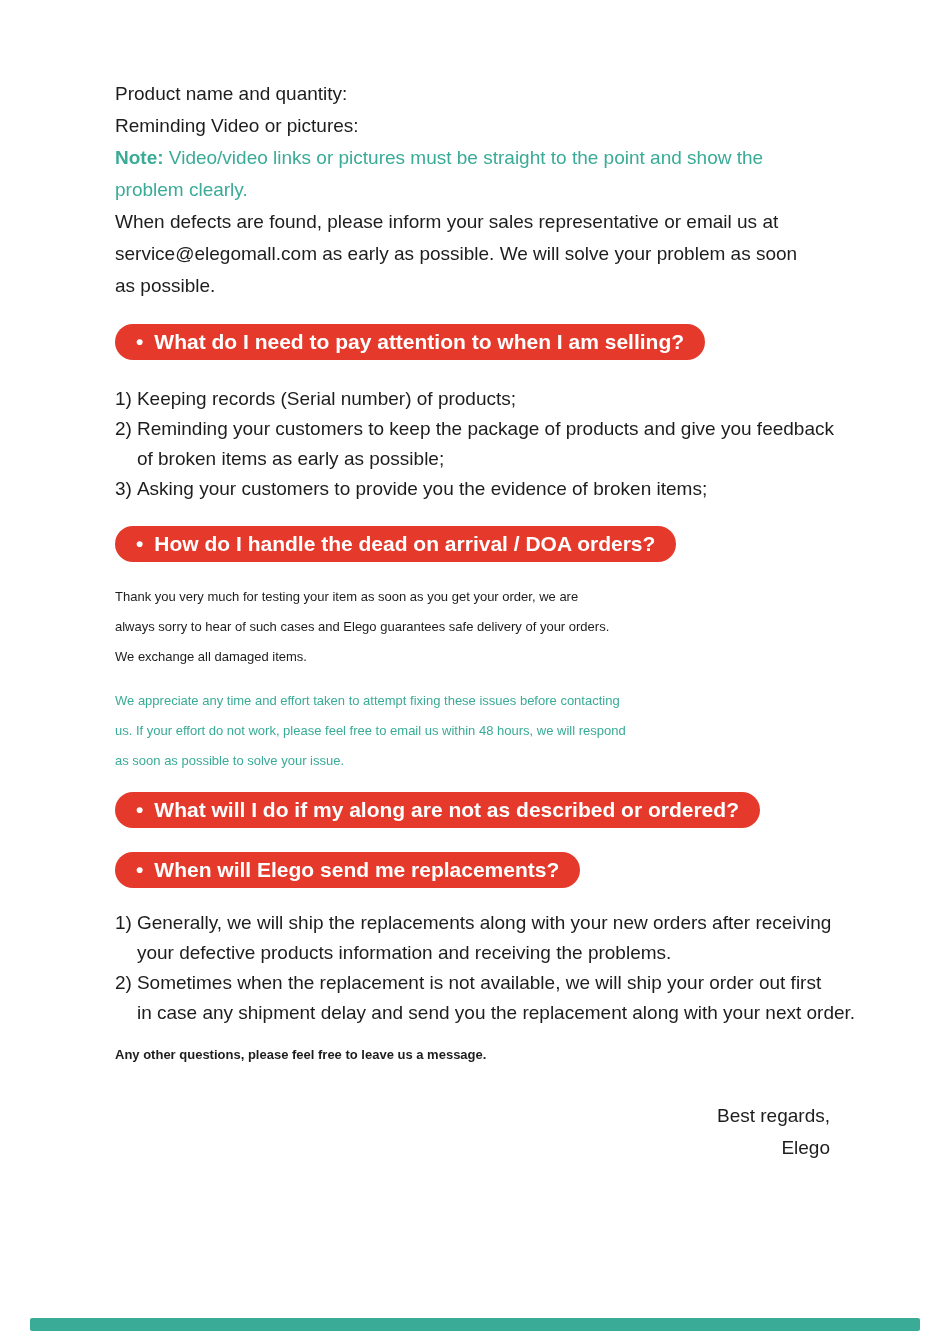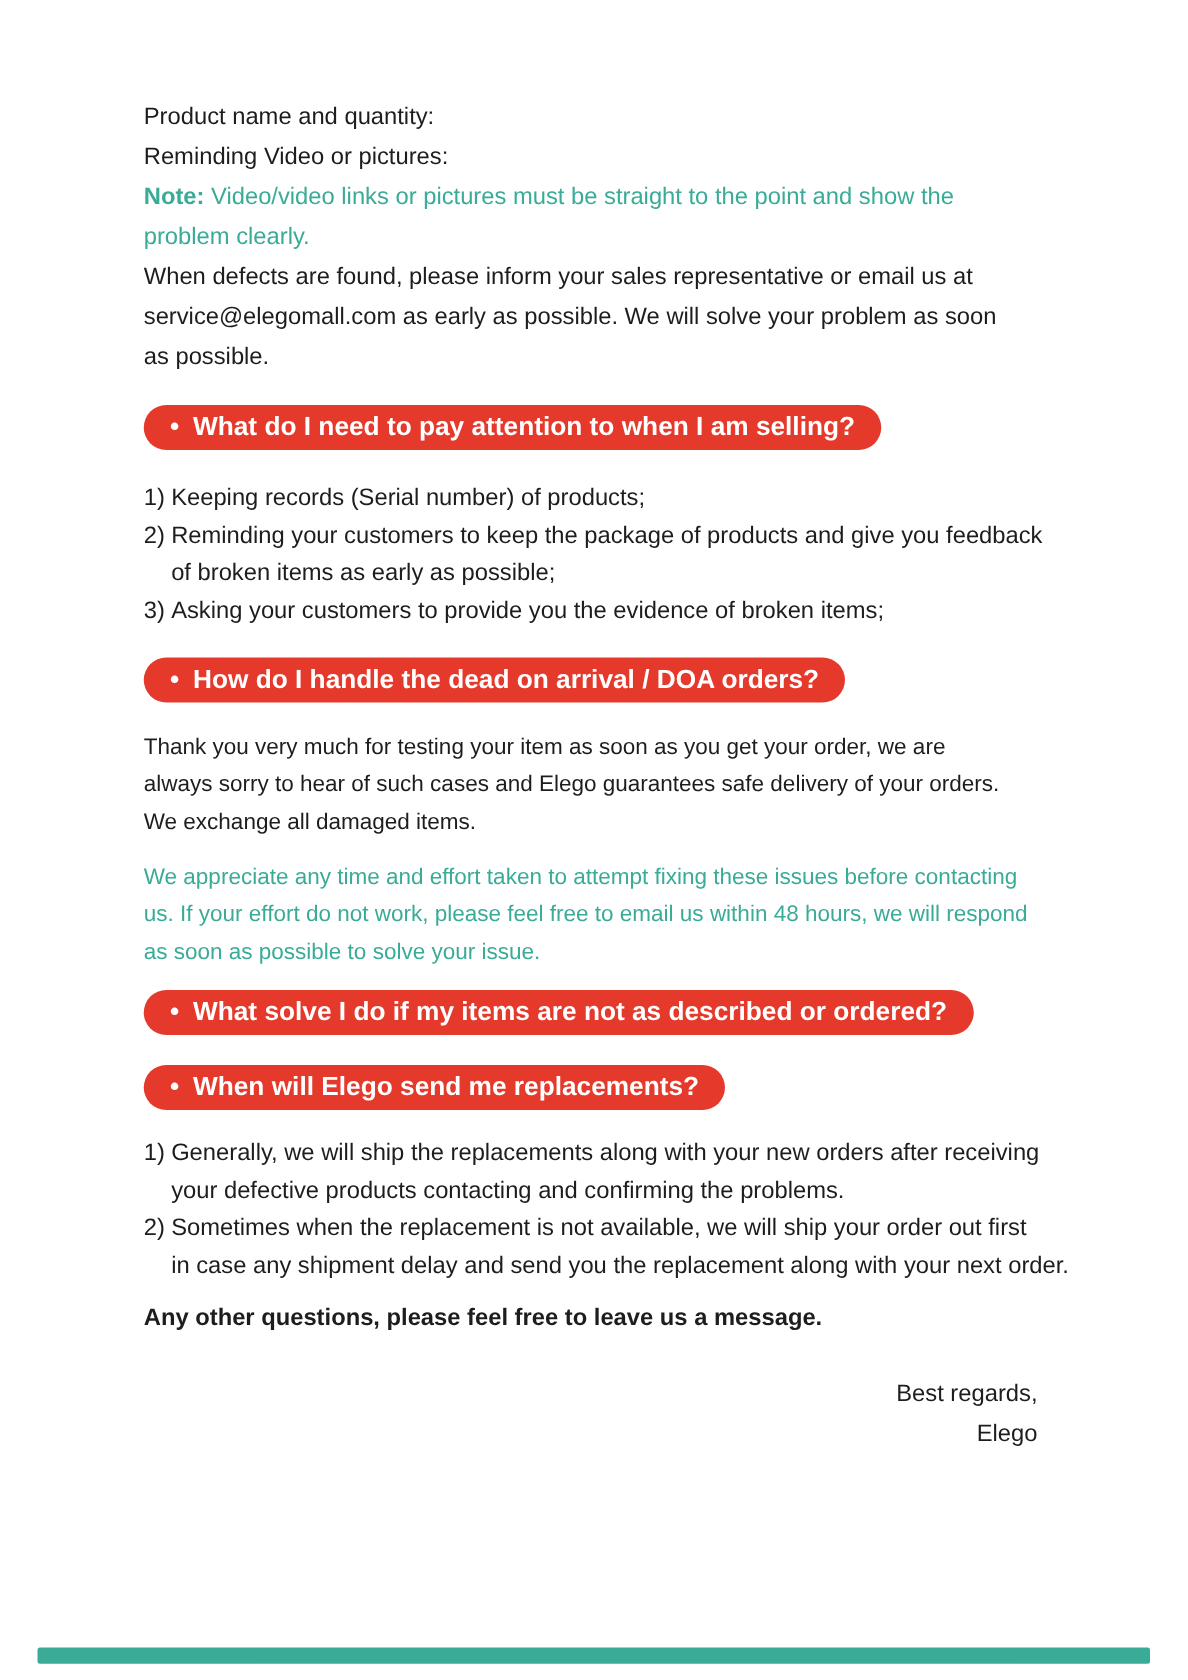--- a/index.html
+++ b/index.html
@@ -21,26 +21,26 @@
   .intro p{font-size:19px;line-height:32px;white-space:pre-line;}
   .teal{color:var(--accent-teal);}
   .bold{font-weight:bold;}
   .pill{
     display:flex;width:fit-content;align-items:center;
     height:36px;padding:0 21px;border-radius:18px;
     background:var(--accent-red);color:#ffffff;
     font-weight:bold;font-size:21px;white-space:nowrap;
   }
   .pill .dot{margin-right:11px;}
-  .para{font-size:18px;line-height:30px;white-space:pre-line;}
+  .para{font-size:13px;line-height:30px;white-space:pre-line;}
   .olist{font-size:19px;line-height:30px;}
   .li{display:flex;}
   .li .num{flex:0 0 auto;margin-right:5px;}
   .li .litext{flex:1;white-space:pre-line;}
-  .outro{font-size:19px;line-height:30px;font-weight:bold;}
+  .outro{font-size:13px;line-height:30px;font-weight:bold;}
   .signature{
     font-size:19px;line-height:32px;text-align:right;padding-right:85px;
   }
   .footer-bar{
     position:absolute;left:30px;bottom:13px;width:890px;height:13px;
     background:var(--accent-teal);border-radius:2px;
   }
   .mt12{margin-top:12px;} .mt14{margin-top:14px;} .mt16{margin-top:16px;}
   .mt20{margin-top:20px;} .mt22{margin-top:22px;} .mt24{margin-top:24px;}
   .mt30{margin-top:30px;}
@@ -89,34 +89,34 @@
 
     <p class="para mt20">Thank you very much for testing your item as soon as you get your order, we are
 always sorry to hear of such cases and Elego guarantees safe delivery of your orders.
 We exchange all damaged items.</p>
     <p class="para teal mt14">We appreciate any time and effort taken to attempt fixing these issues before contacting
 us. If your effort do not work, please feel free to email us within 48 hours, we will respond
 as soon as possible to solve your issue.</p>
 
     <div class="pill mt16">
       <span class="dot">•</span>
-      <span>What solve I do if my items are not as described or ordered?</span>
+      <span>What will I do if my along are not as described or ordered?</span>
     </div>
 
 
     <div class="pill mt24">
       <span class="dot">•</span>
       <span>When will Elego send me replacements?</span>
     </div>
 
     <div class="olist mt20">
       <div class="li">
         <span class="num">1)</span>
         <div class="litext">Generally, we will ship the replacements along with your new orders after receiving
-your defective products contacting and confirming the problems.</div>
+your defective products information and receiving the problems.</div>
       </div>
       <div class="li">
         <span class="num">2)</span>
         <div class="litext">Sometimes when the replacement is not available, we will ship your order out first
 in case any shipment delay and send you the replacement along with your next order.</div>
       </div>
     </div>
 
     <p class="outro mt12">Any other questions, please feel free to leave us a message.</p>
 

